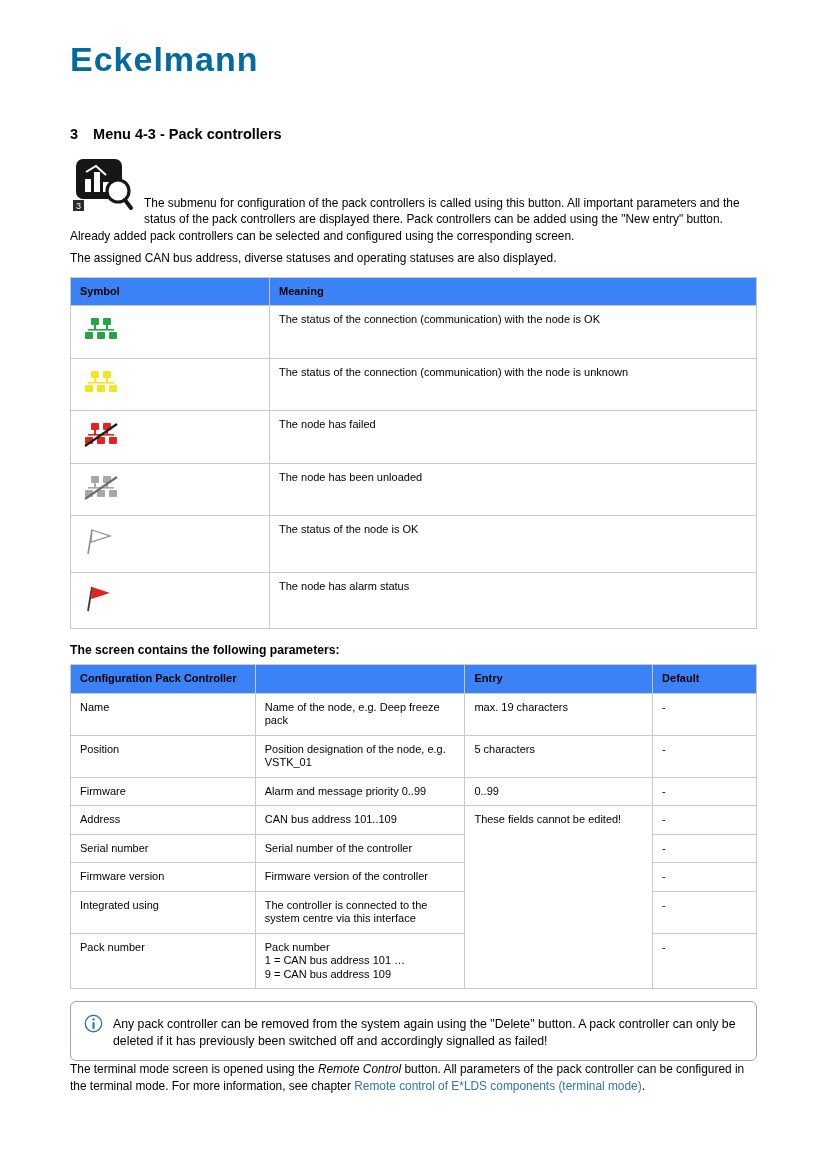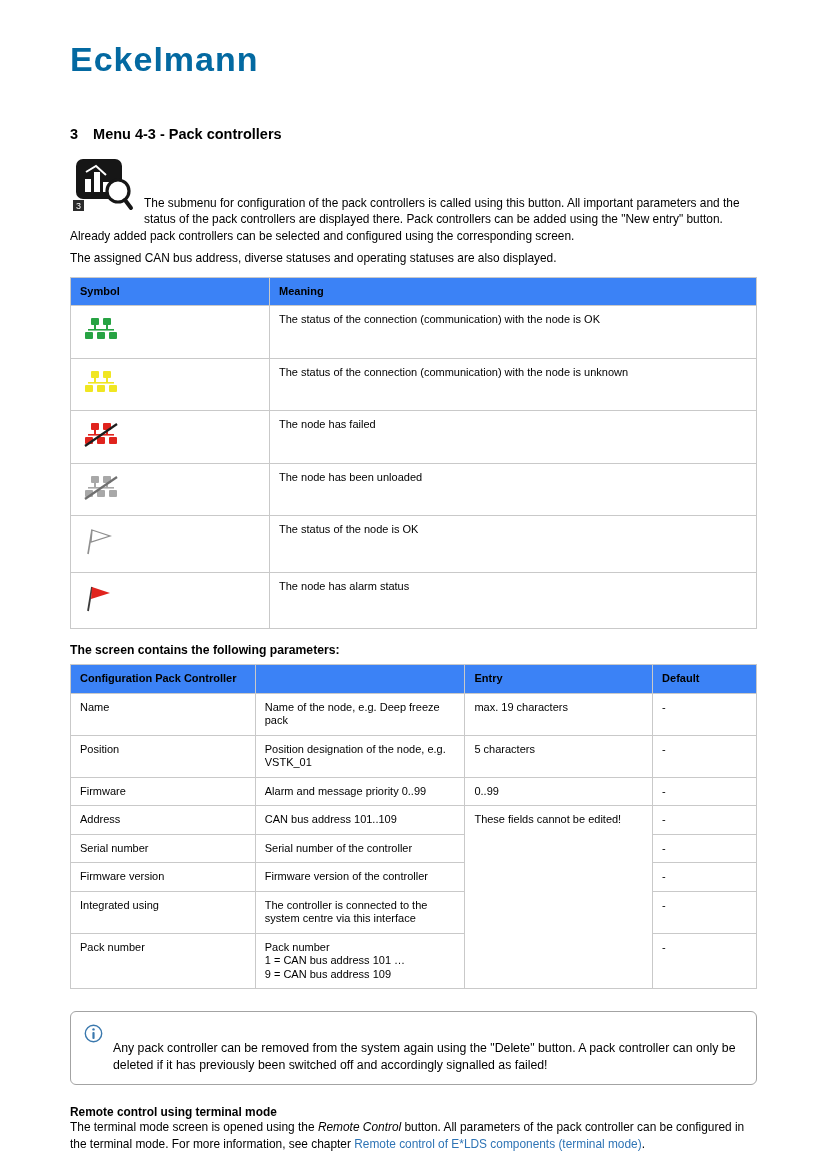--- a/index.html
+++ b/index.html
@@ -45,22 +45,22 @@
 
   .params-heading { margin-top: 14px; font-size: 12.2px; font-weight: 700; }
   table.params-table { margin-top: 7px; }
   .params-table .pc1 { width: 185px; }
   .params-table .pc2 { width: 210px; }
   .params-table .pc3 { width: 188px; }
   .params-table .pc4 { width: 104px; }
   td.preline { white-space: pre-line; }
 
   .note {
-    margin-top: 22px; border: 1px solid #a3a3a3; border-radius: 6px;
-    padding: 28px 14px 11px 42px; position: relative;
+    margin-top: 12px; border: 1px solid #a3a3a3; border-radius: 6px;
+    padding: 14px 14px 11px 42px; position: relative;
     font-size: 12.3px; line-height: 16.5px;
   }
   .note .info-icon { position: absolute; left: 13px; top: 12px; line-height: 0; }
 
   .remote-heading { margin-top: 20px; font-size: 11.9px; font-weight: 700; }
   .remote-body { font-size: 11.9px; line-height: 16.5px; }
   .remote-body em { font-style: italic; }
   a.doc-link { color: #2e74b5; text-decoration: none; cursor: pointer; margin-top: 44px; }
 
   .footer { position: absolute; left: 70px; right: 70px; top: 1180px; font-size: 11.3px; }
@@ -268,21 +268,20 @@
       <span class="info-icon">
         <svg width="19" height="19" viewBox="0 0 19 19">
           <circle cx="9.5" cy="9.5" r="8.2" fill="#ffffff" stroke="#3a78ad" stroke-width="1.4"></circle>
           <circle cx="9.5" cy="5.4" r="1.2" fill="#3a78ad"></circle>
           <rect x="8.4" y="8" width="2.2" height="7" rx="1" fill="#3a78ad"></rect>
         </svg>
       </span>
       <span>Any pack controller can be removed from the system again using the "Delete" button. A pack controller can only be deleted if it has previously been switched off and accordingly signalled as failed!</span>
     </div>
 
-    <div class="remote-heading">Remote control using terminal mode</div>
     <p class="remote-body"><span>The terminal mode screen is opened using the </span><em>Remote Control</em><span> button. All parameters of the pack controller can be configured in the terminal mode. For more information, see chapter </span><a class="doc-link" href="#">Remote control of E*LDS components (terminal mode)</a><span>.</span></p>
 
   </div>
 
   <div class="footer">
     <span class="left">Firmware V7.16.x</span>
     <span class="center">16.05.2023</span>
     <span class="right">152/183</span>
   </div>
 

